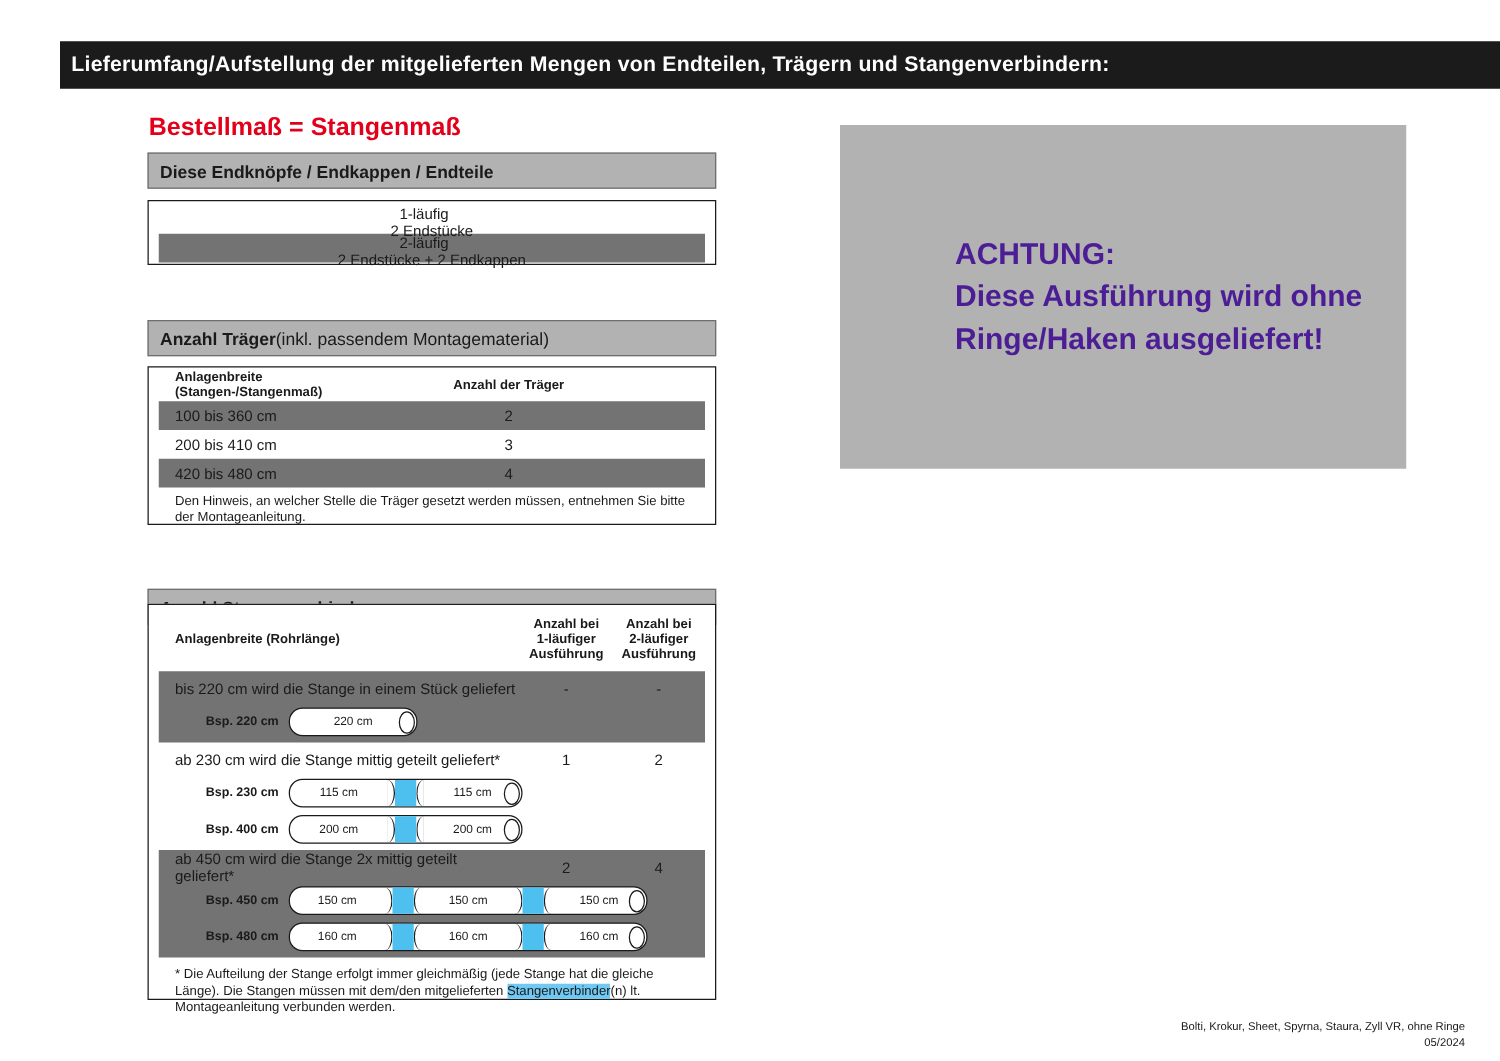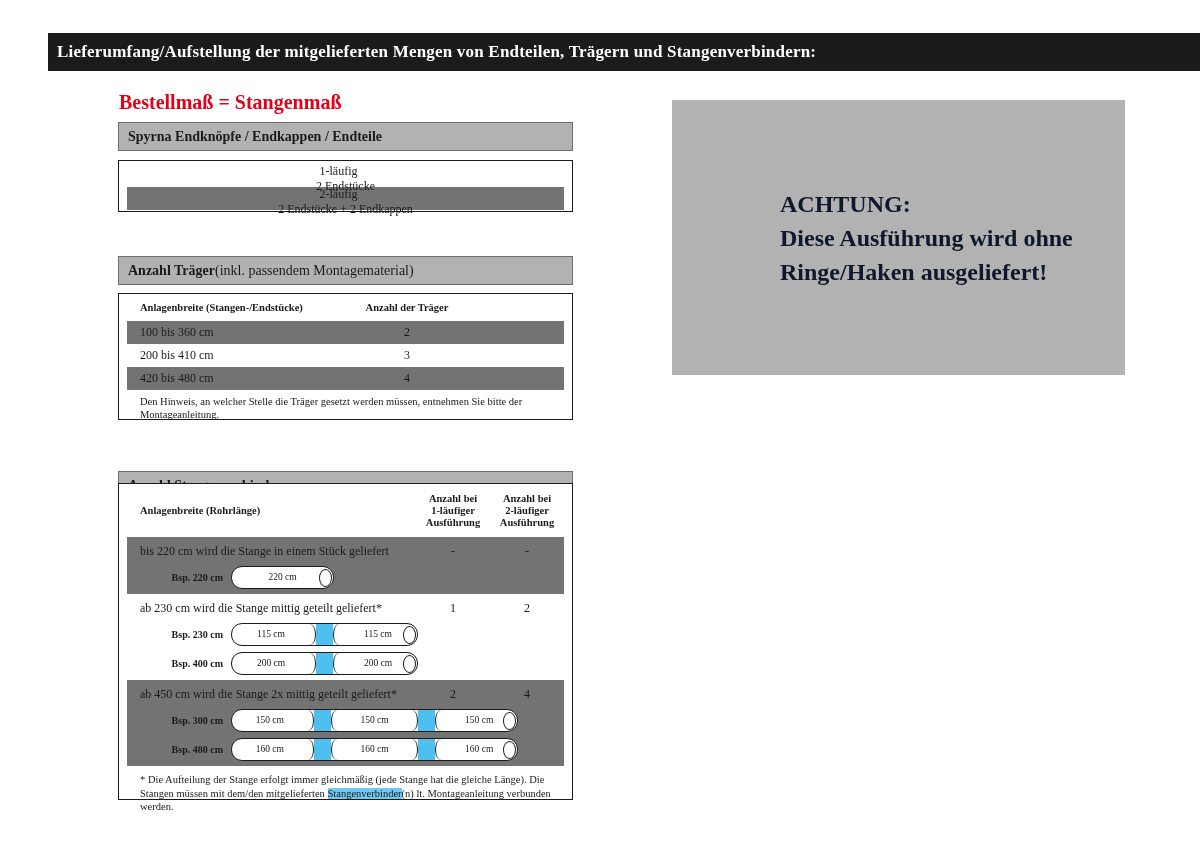--- a/index.html
+++ b/index.html
@@ -2,41 +2,41 @@
 <html><head>
 <meta charset="utf-8">
 <style>
   * { margin:0; padding:0; box-sizing:border-box; }
   html,body { background:#ffffff; }
   body {
     width:1200px; height:849px;
     font-family:"Liberation Sans", sans-serif;
     color:#1a1a1a;
   }
-  .page { position:relative; width:1200px; height:849px; overflow:hidden; background:#fff;font-family:Liberation Serif, serif; }
+  .page { position:relative; width:1200px; height:849px; overflow:hidden; background:#fff; }
 
   
   .topbar {
     position:absolute; left:48px; top:33px; width:1152px; height:38px;
     background:#1b1b1b; color:#fff; display:flex; align-items:center;
     padding-left:9px; font-size:17px; font-weight:bold; letter-spacing:0.2px;
   }
 
   
   .subtitle {
     position:absolute; left:119px; top:91px;
     font-size:20px; font-weight:bold; color:#e2001a;
   }
 
   
   .notice {
     position:absolute; left:672px; top:100px; width:453px; height:275px;
     background:#b2b2b2; display:flex; align-items:center;
   }
-  .notice-text { padding-left:92px; color:#0f172a; font-weight:bold; font-size:24px; line-height:34px;margin-left:16px; }
+  .notice-text { padding-left:92px; color:#4c1d95; font-weight:bold; font-size:24px; line-height:34px; }
 
   
   .sec-header {
     position:absolute; left:118px; width:455px; height:29px;
     background:#b2b2b2; border:1px solid #6e6e6e;
     display:flex; align-items:center; padding-left:9px; font-size:14px;
   }
   .sec-header .b { font-weight:bold; }
   #sh1 { top:122px; } #sh2 { top:256px; } #sh3 { top:471px; }
 
@@ -110,40 +110,40 @@
 
   <div class="notice">
     <div class="notice-text">
       <div>ACHTUNG:</div>
       <div>Diese Ausführung wird ohne</div>
       <div>Ringe/Haken ausgeliefert!</div>
     </div>
   </div>
 
   <div class="sec-header" id="sh1">
-    <span class="b">Spyrna Endknöpfe / Endkappen / Endteile</span>
+    <span class="b">Diese Endknöpfe / Endkappen / Endteile</span>
   </div>
   <div class="box" id="box1">
     <div class="t1-row">
       <span class="t1-label">1-läufig</span>
       <span class="t1-value">2 Endstücke</span>
     </div>
     <div class="t1-row alt">
       <span class="t1-label">2-läufig</span>
       <span class="t1-value">2 Endstücke + 2 Endkappen</span>
     </div>
   </div>
 
   <div class="sec-header" id="sh2">
     <span class="b">Anzahl Träger</span>
       <span> (inkl. passendem Montagematerial)</span>
   </div>
   <div class="box" id="box2">
     <div class="t2-head smallhead">
-      <span class="t2-c1">Anlagenbreite (Stangen-/Endstücke)</span>
+      <span class="t2-c1">Anlagenbreite (Stangen-/Stangenmaß)</span>
       <span class="t2-c2">Anzahl der Träger</span>
     </div>
     <div class="t2-row alt">
       <span class="t2-c1">100 bis 360 cm</span>
       <span class="t2-c2">2</span>
     </div>
     <div class="t2-row">
       <span class="t2-c1">200 bis 410 cm</span>
       <span class="t2-c2">3</span>
     </div>
@@ -227,21 +227,21 @@
       </div>
     </div>
 
     <div class="group alt">
       <div class="g-head">
         <span class="g-text">ab 450 cm wird die Stange 2x mittig geteilt geliefert*</span>
         <span class="g-count">2</span>
         <span class="g-count">4</span>
       </div>
       <div class="g-ex">
-        <span class="ex-label">Bsp. 300 cm</span>
+        <span class="ex-label">Bsp. 450 cm</span>
         <div class="rod" style="width:287px">
           <div class="seg">
               <span>150 cm</span>
             </div>
           <div class="joint">
               <span class="arc arc-l"></span>
               <span class="conn"></span>
               <span class="arc arc-r"></span>
             </div>
           <div class="seg">
@@ -283,14 +283,18 @@
           <span class="endcap"></span>
         </div>
       </div>
     </div>
 
     <div class="footnote">
       <span>* Die Aufteilung der Stange erfolgt immer gleichmäßig (jede Stange hat die gleiche Länge). Die Stangen müssen mit dem/den mitgelieferten </span><span class="hl">Stangenverbinder</span><span>(n) lt. Montageanleitung verbunden werden.</span>
     </div>
   </div>
 
+  <div class="footer">
+    <div>Bolti, Krokur, Sheet, Spyrna, Staura, Zyll VR, ohne Ringe</div>
+    <div>05/2024</div>
+  </div>
 
 </div>
 
 </body></html>

